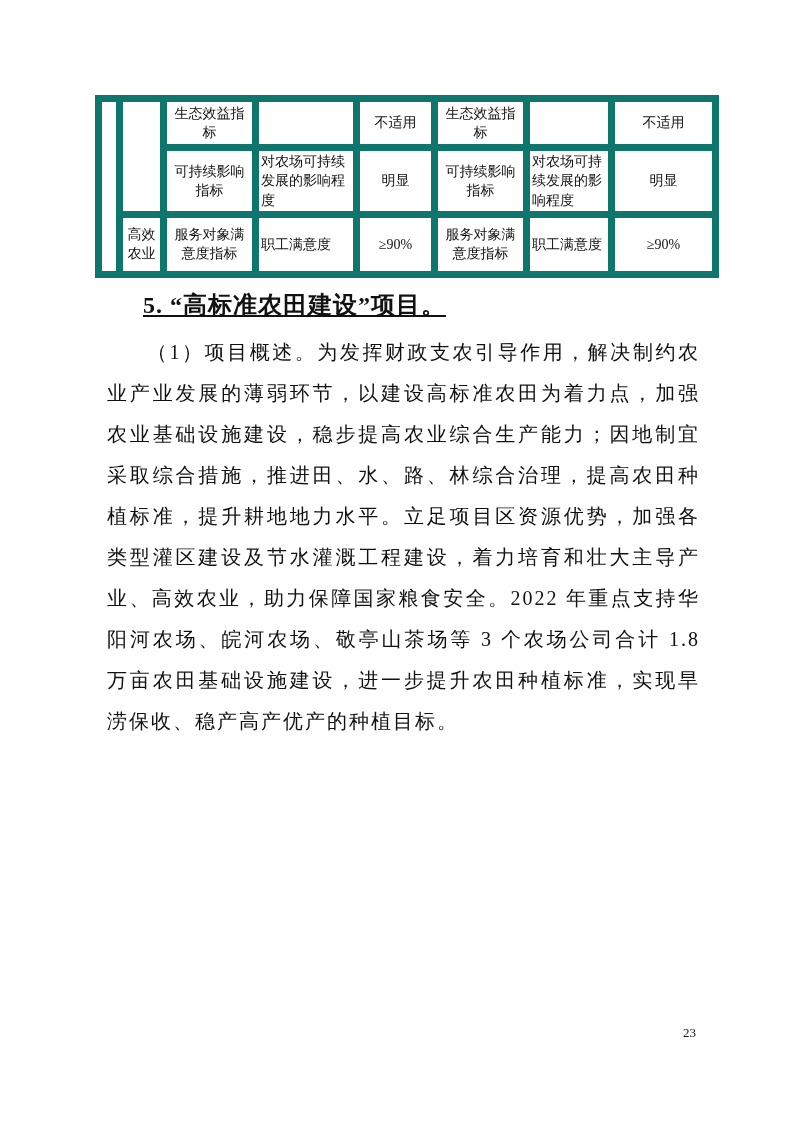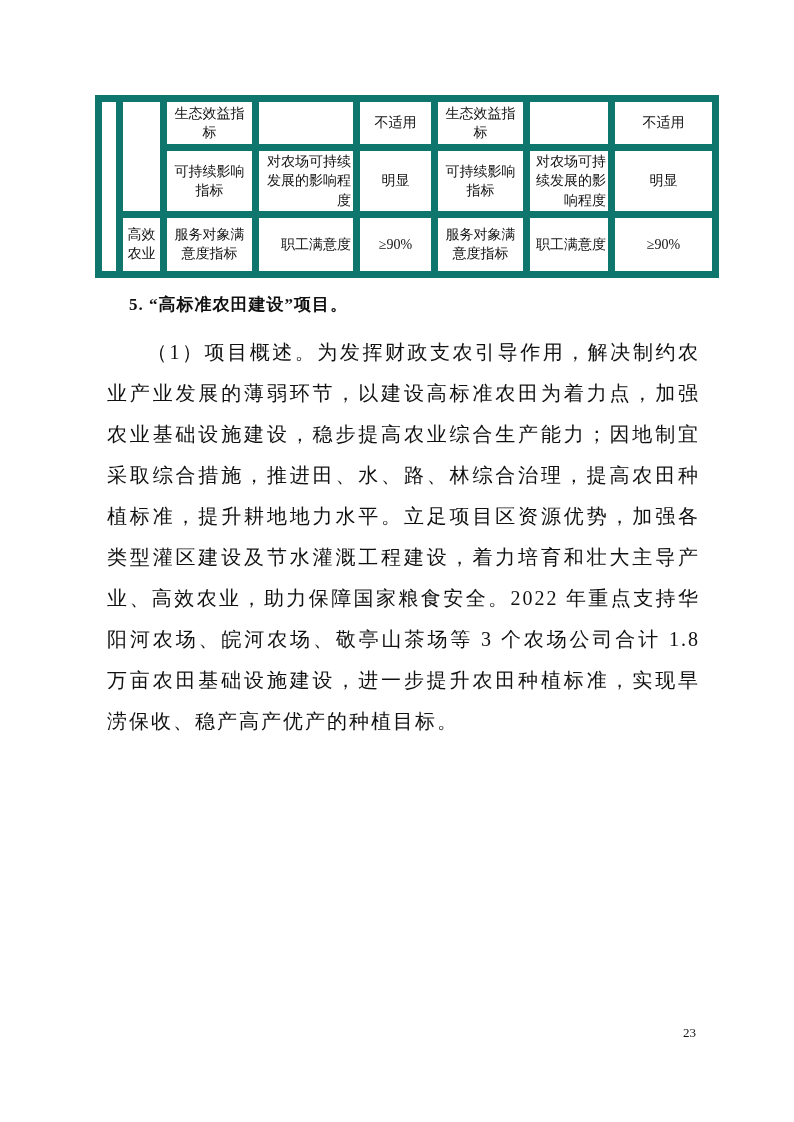--- a/index.html
+++ b/index.html
@@ -30,33 +30,34 @@
     border: 7px solid #0f766e;
     font-size: 14px;
     line-height: 1.38;
     text-align: center;
     vertical-align: middle;
     padding: 1px 2px;
     word-break: break-all;
     overflow: hidden;
   }
   table.indicator-table td.detail {
-    text-align: right;
+    text-align: left;
   }
   tr.row-1 { height: 49px; }
   tr.row-2 { height: 62px; }
   tr.row-3 { height: 60px; }
 
   .heading {
     margin: 12px 0 0 0;
-    font-size: 17px;
+    font-size: 24px;
     line-height: 30px;
     font-weight: bold;
     text-indent: 2em;
     letter-spacing: 1px;
+    text-decoration: underline;
   }
   .para {
     margin: 12px;
     font-size: 20px;
     line-height: 41px;
     letter-spacing: 2px;
     text-align: justify;
     text-indent: 2em;
   }
   .page-num {

